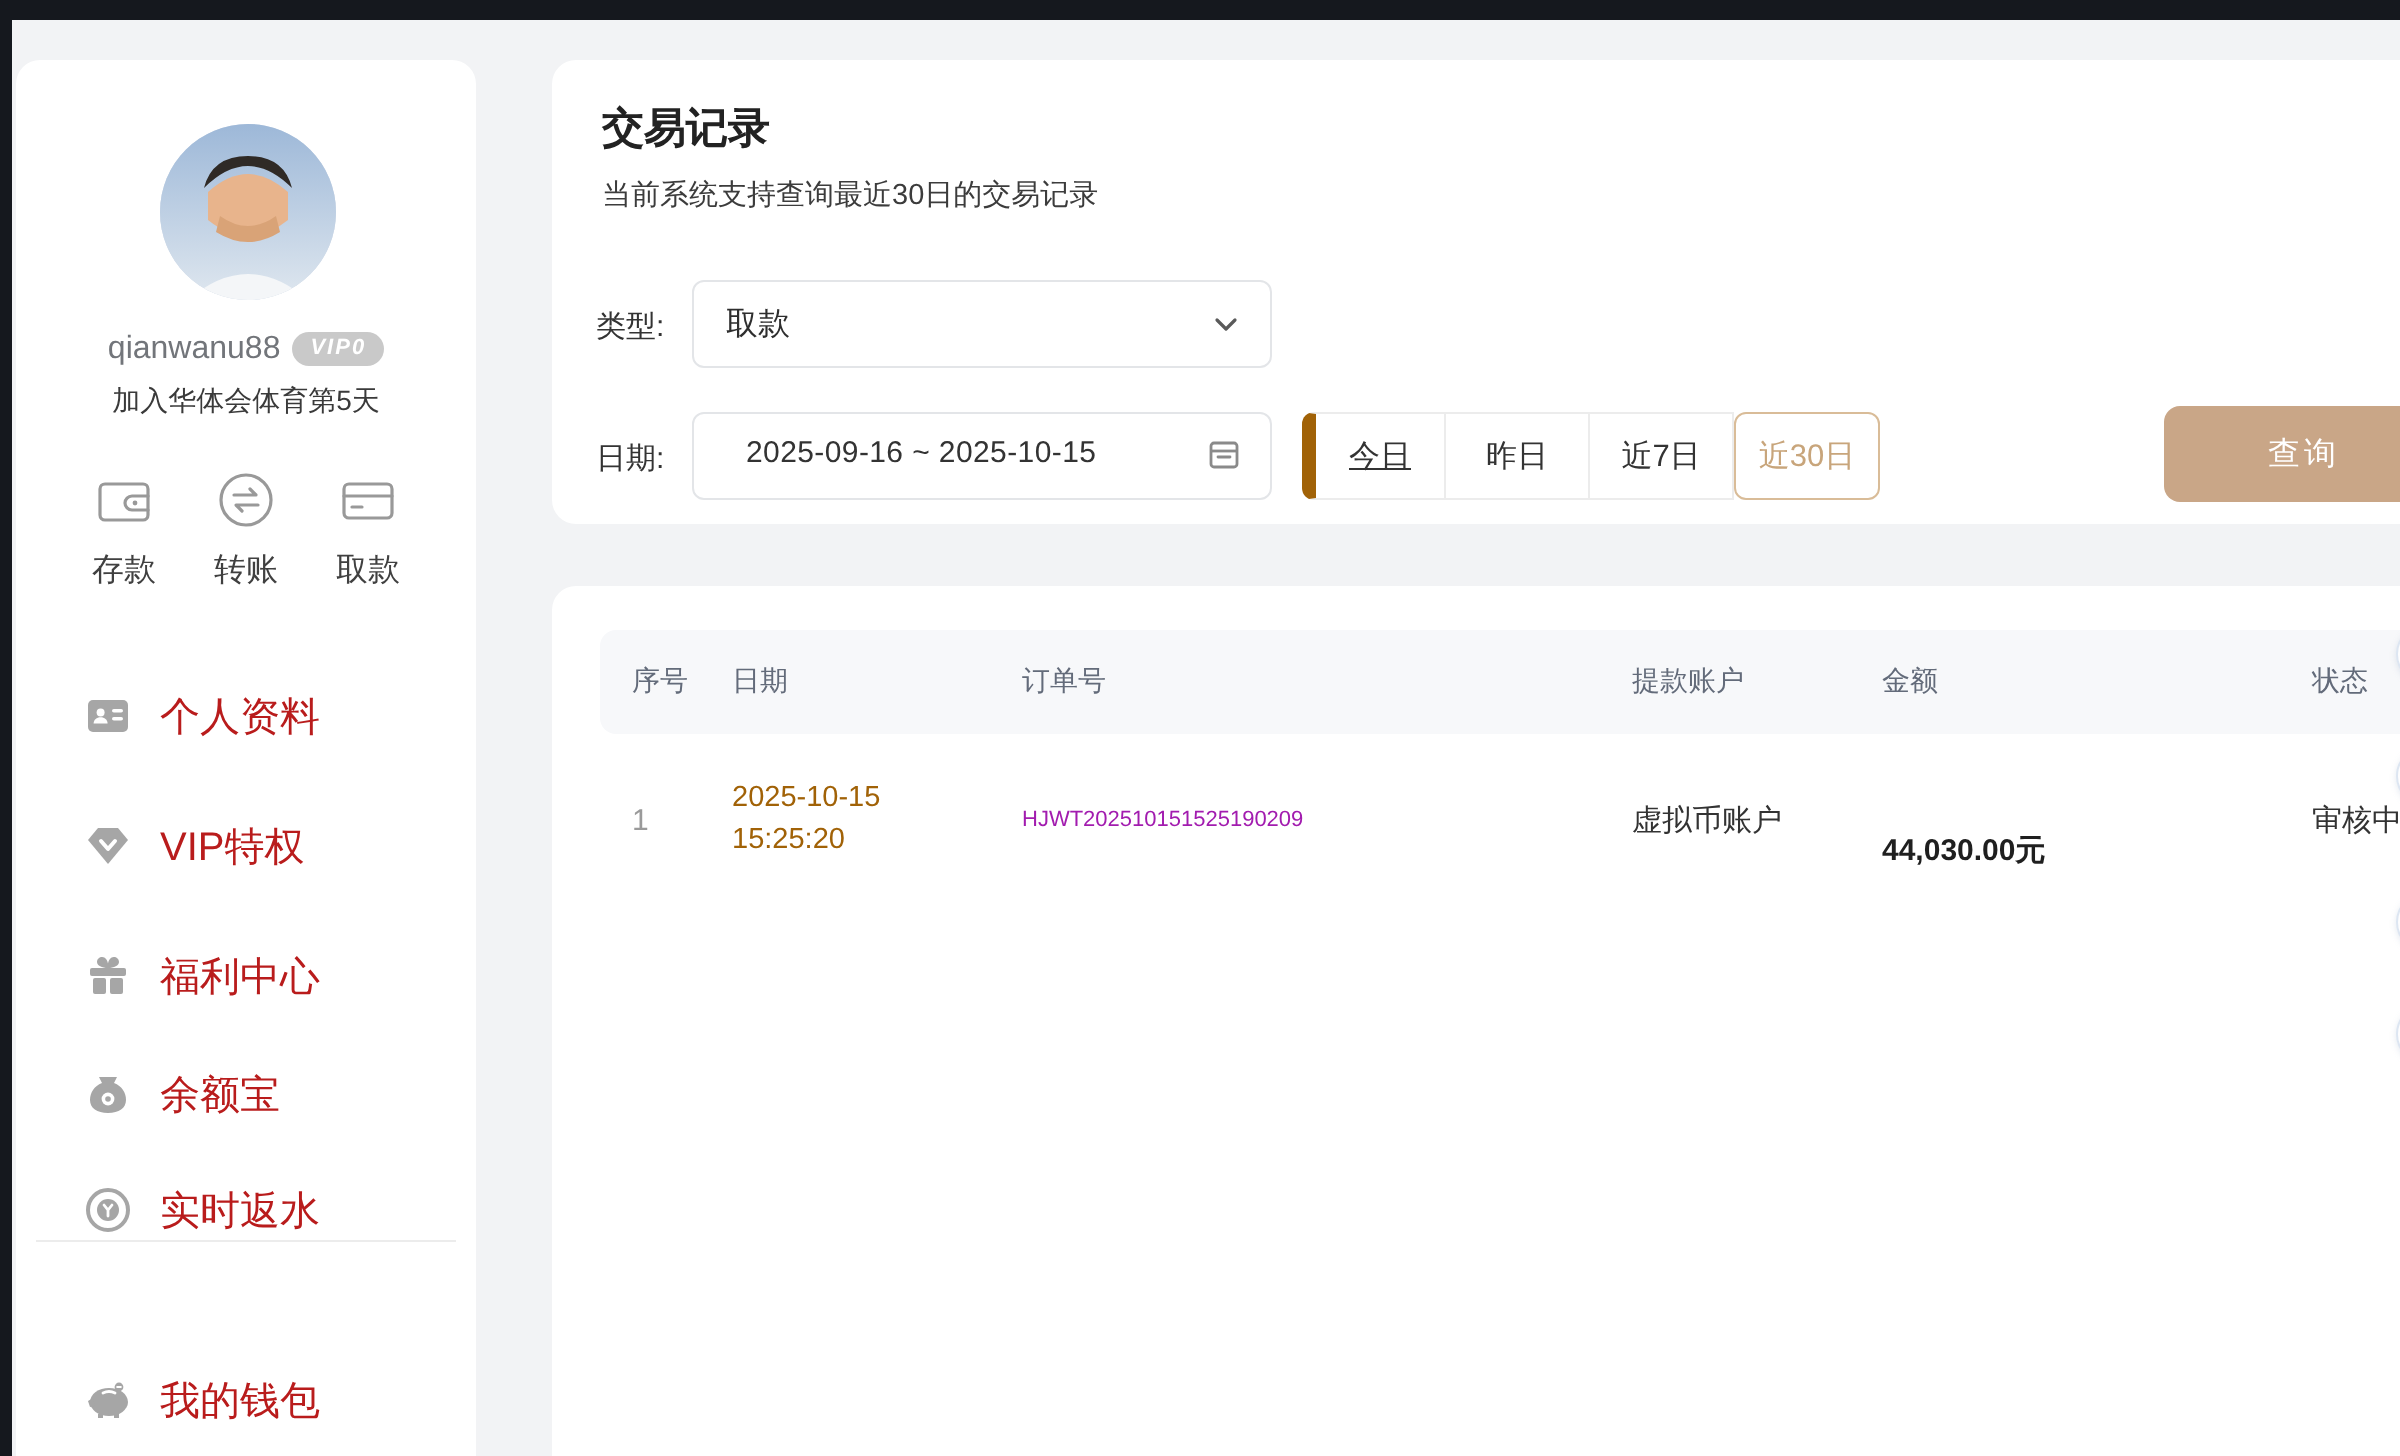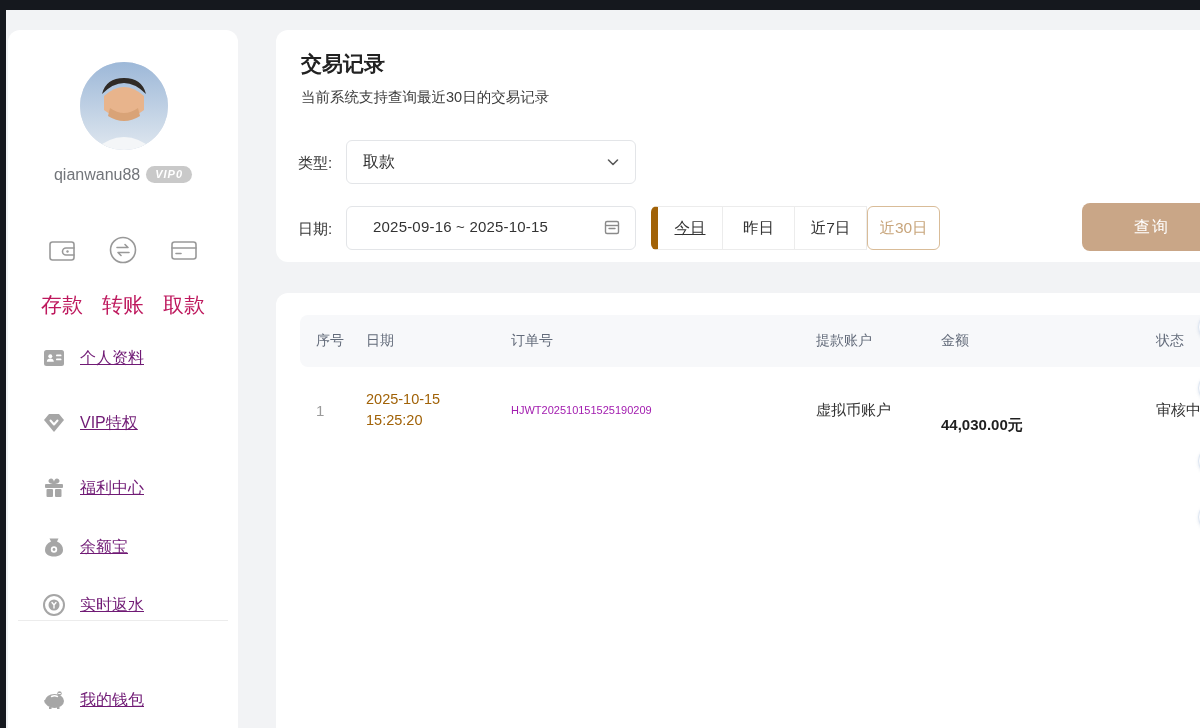--- a/index.html
+++ b/index.html
@@ -16,24 +16,24 @@
   .username { font-size:16px; color:#72757a; }
   .vip-badge { display:inline-block; margin-left:6px; background:#c9c9c9; color:#fff;
     font-size:11px; font-weight:bold; font-style:italic; padding:2px 9px 3px;
     border-radius:9px; vertical-align:2px; letter-spacing:1px; }
   .join-text { position:absolute; top:162px; left:0; width:100%; text-align:center;
     font-size:14px; color:#3a3a3a; font-weight:500; }
   .quick-actions { position:absolute; top:203px; left:0; width:100%;
     display:flex; justify-content:space-between; padding:0 26px; }
   .qa-item { display:flex; flex-direction:column; align-items:center; width:56px; cursor:pointer; }
   .qa-item svg { width:34px; height:34px; }
-  .qa-label { margin-top:24px; font-size:21px; color:#be185d; }
+  .qa-label { margin-top:8px; font-size:16px; color:#404040; }
   .menu-item { position:absolute; left:34px; display:flex; align-items:center; height:26px; cursor:pointer; }
   .menu-item svg { width:24px; height:24px; margin-right:14px; }
-  .menu-label { font-size:16px; color:#701a75;text-decoration:underline; }
+  .menu-label { font-size:20px; color:#b91c1c; }
   .side-divider { position:absolute; left:10px; right:10px; top:590px; height:1px; background:#ececec; }
 
   
   .filter-card { position:absolute; left:270px; top:20px; width:940px; height:232px;
     background:#fff; border-radius:12px; }
   .table-card  { position:absolute; left:270px; top:283px; width:940px; bottom:-20px;
     background:#fff; border-radius:12px; }
 
   .page-title { position:absolute; left:25px; top:20px; font-size:21px; font-weight:bold; color:#222; }
   .page-subtitle { position:absolute; left:25px; top:58px; font-size:14.5px; color:#3c3c3c; }
@@ -100,20 +100,21 @@
         <path d="M24 34 q20 -18 40 0 l0 14 q-20 16 -40 0 Z" fill="#e8b48c"></path>
         <path d="M22 32 q22 -22 44 0 q-4 -16 -22 -16 q-18 0 -22 16 Z" fill="#2f2a26"></path>
         <path d="M30 46 q14 10 28 0 l2 8 q-16 10 -32 0 Z" fill="#d9a377"></path>
         <path d="M14 88 q30 -26 60 0 Z" fill="#f4f6f8"></path>
       </svg>
     </div>
 
     <div class="user-row">
       <span class="username">qianwanu88</span><span class="vip-badge">VIP0</span>
     </div>
+    <div class="join-text">加入华体会体育第5天</div>
 
     <div class="quick-actions">
       <div class="qa-item">
         <svg viewBox="0 0 34 34">
           <rect class="ico-stroke" x="5" y="9" width="24" height="18" rx="2.5"></rect>
           <path class="ico-stroke" d="M29 15 h-8 a3 3 0 0 0 0 7 h8"></path>
           <circle cx="22.5" cy="18.5" r="1.2" fill="#999"></circle>
         </svg>
         <span class="qa-label">存款</span>
       </div>

